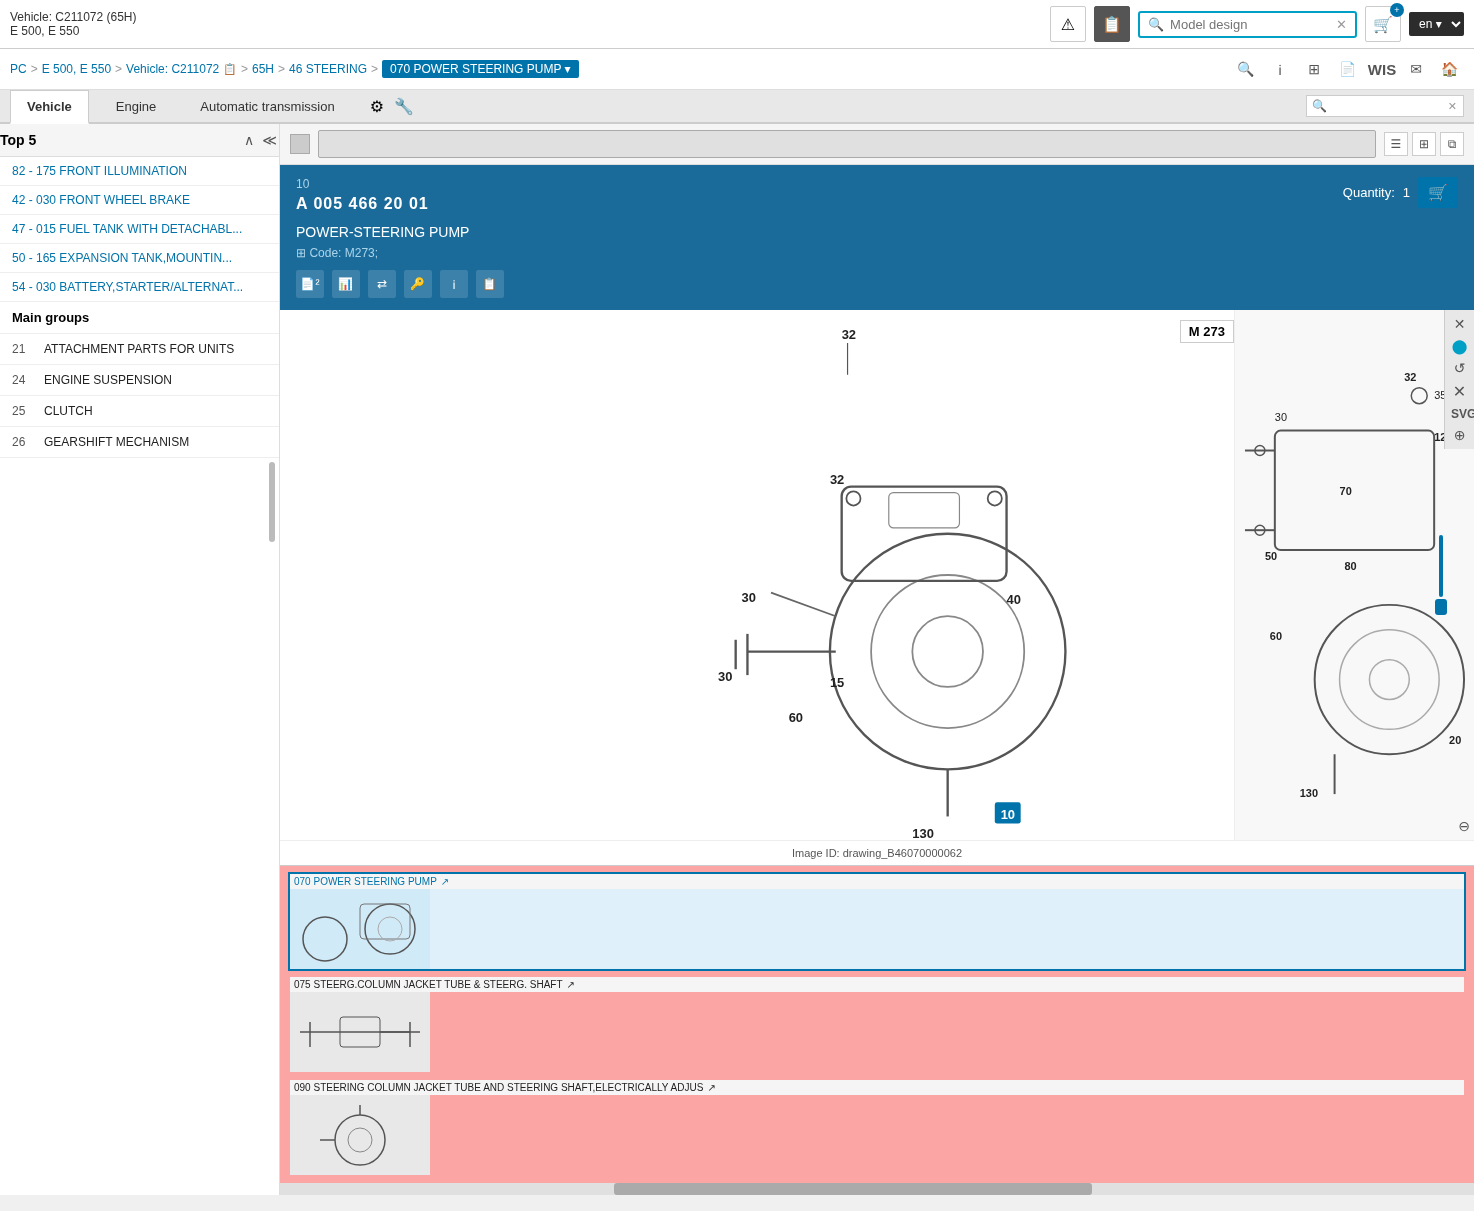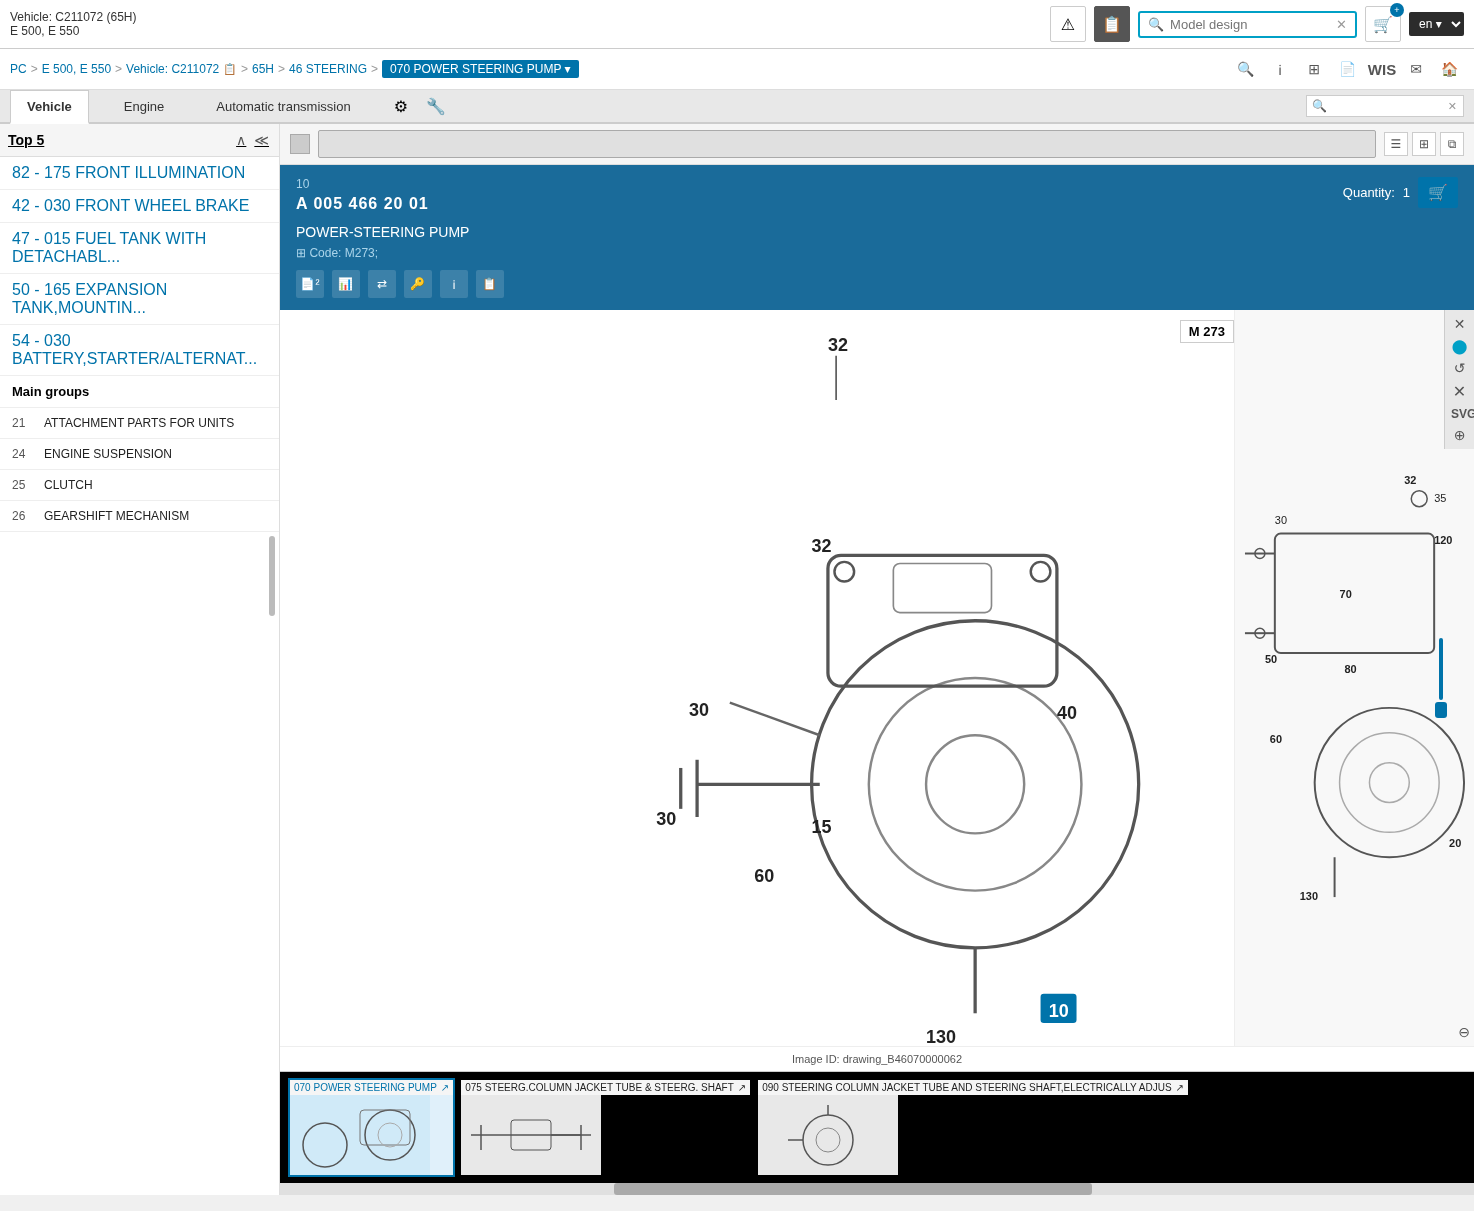--- a/index.html
+++ b/index.html
@@ -68,21 +68,21 @@
       cursor: pointer; font-size: 14px; color: #555;
     }
 
     
     .tabs-bar {
       background: #e8e8e8;
       display: flex;
       align-items: center;
       border-bottom: 2px solid #ccc;
       padding: 0 10px;
-      gap: 18px;
+      gap: 10px;
     }
     .tab {
       padding: 8px 16px; cursor: pointer;
       font-size: 13px; border: 1px solid transparent;
       border-bottom: none; background: transparent;
       color: #333;
     }
     .tab.active {
       background: #fff;
       border-color: #ccc;
@@ -109,36 +109,35 @@
       width: 280px;
       background: #fff;
       border-right: 1px solid #ddd;
       overflow-y: auto;
       flex-shrink: 0;
     }
     .top5-header {
       display: flex;
       align-items: flex-end;
       justify-content: space-between;
-      padding: 8px 8px;
+      padding: 8px 0;
       background: #f5f5f5;
       border-bottom: 1px solid #ddd;
-      text-decoration: underline;
     }
     .top5-title { font-weight: bold; font-size: 14px; }
     .top5-controls { display: flex; gap: 4px; }
     .top5-ctrl-btn {
       background: none; border: none; cursor: pointer;
       font-size: 14px; color: #555; padding: 0 2px;
     }
     .top5-item {
       padding: 7px 12px;
       border-bottom: 1px solid #eee;
       cursor: pointer;
-      font-size: 16px;
+      font-size: 12px;
       color: #0073aa;
     }
 
     .section-header {
       padding: 8px 12px;
       font-weight: bold;
       font-size: 13px;
       background: #fff;
       border-bottom: 1px solid #eee;
     }
@@ -237,26 +236,27 @@
       text-align: center;
       padding: 6px;
       font-size: 11px;
       color: #555;
       background: #fff;
       border-top: 1px solid #eee;
     }
 
     
     .thumbnail-bar {
-      background: #000000;
+      background: #fca5a5;
       border-top: 1px solid #ccc;
       padding: 6px 8px;
       display: flex;
       gap: 4px;
       overflow-x: auto;
+      flex-direction: column;
     }
     .thumb-item {
       display: flex;
       flex-direction: column;
       cursor: pointer;
       border: 2px solid transparent;
       min-width: 160px;
     }
     .thumb-item.active { border-color: #0073aa; background: #e0f0fa; }
     .thumb-label {

